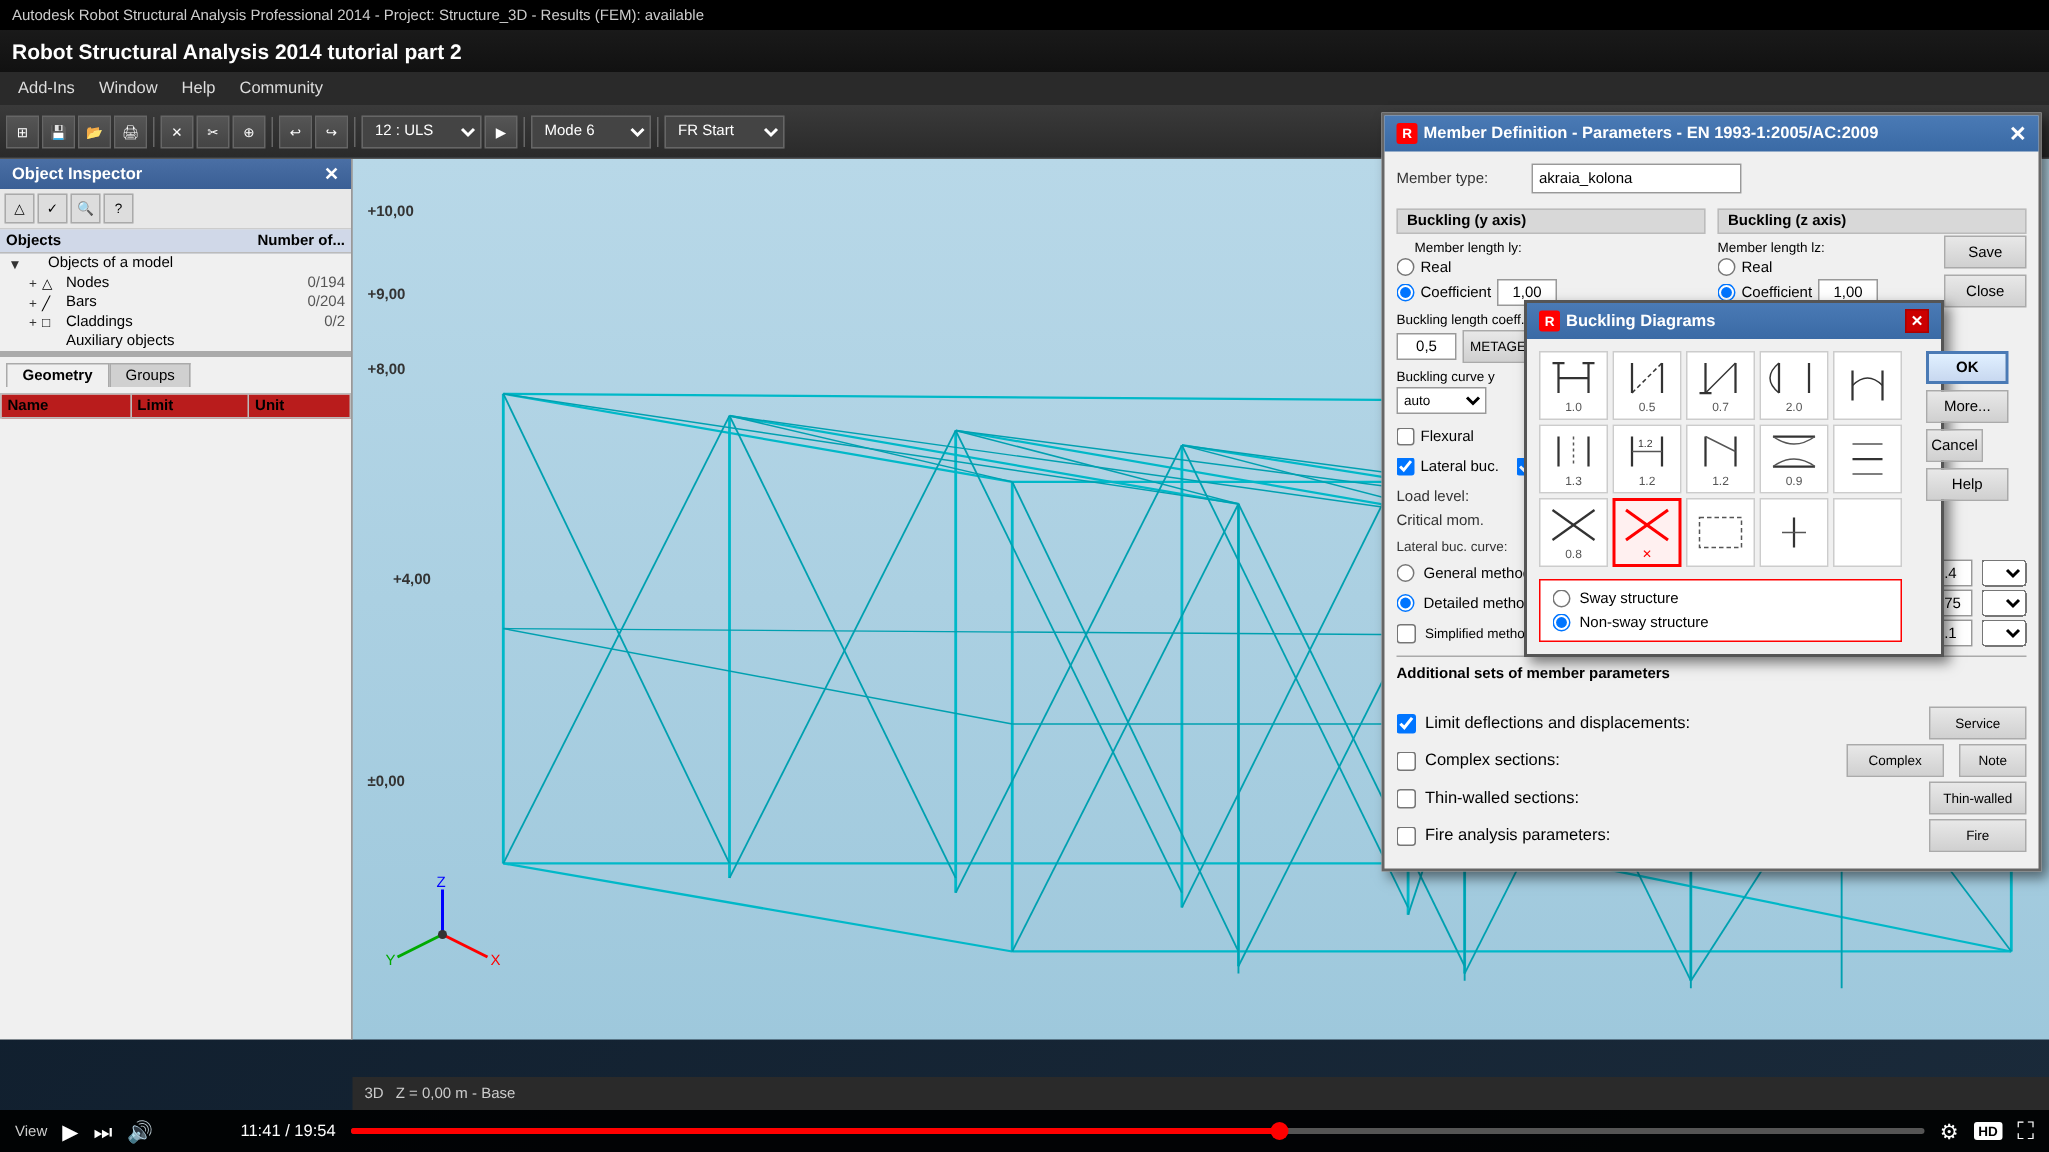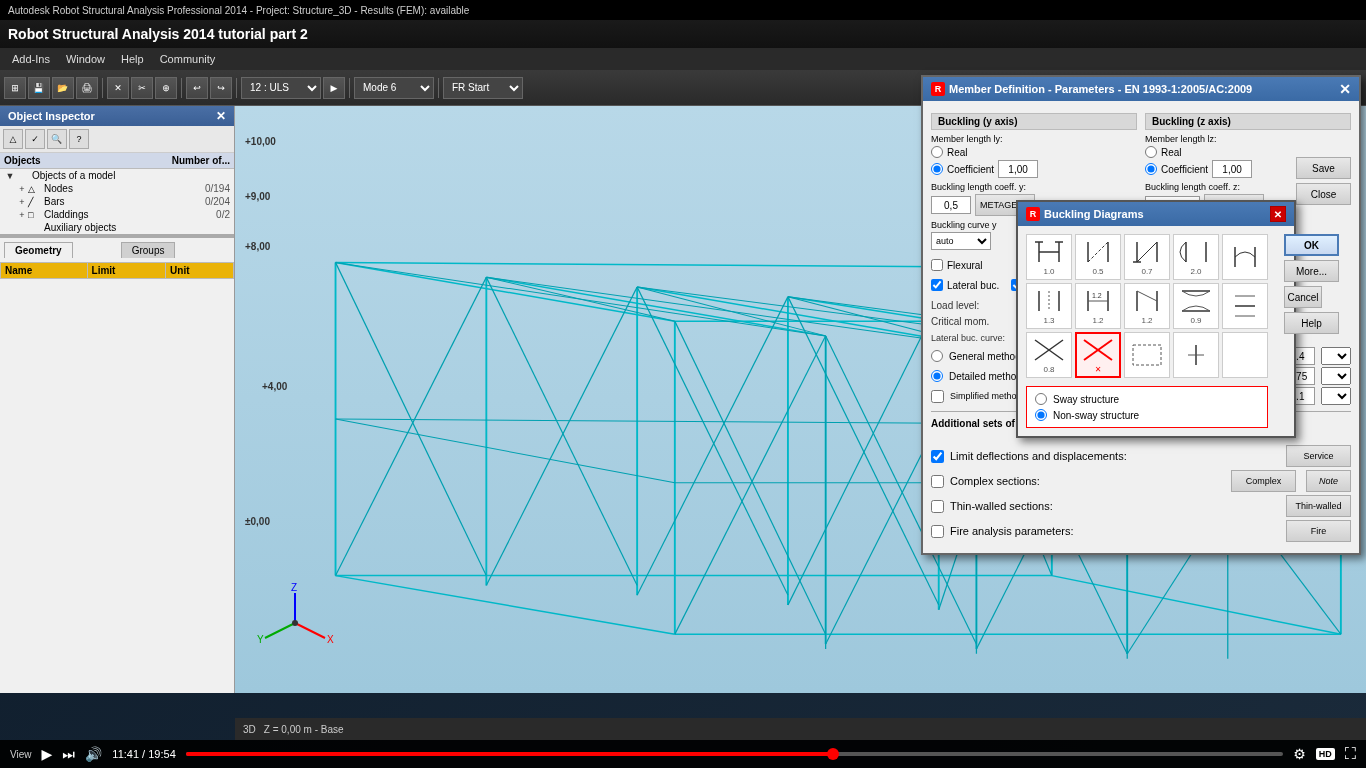--- a/index.html
+++ b/index.html
@@ -82,21 +82,21 @@
     .tree-item {
       display: flex; align-items: center; padding: 1px 4px; font-size: 10px;
       cursor: pointer;
     }
     .tree-expand { width: 12px; text-align: center; font-size: 9px; color: #333; }
     .tree-icon { width: 14px; font-size: 9px; margin-right: 2px; }
     .tree-label { flex: 1; }
     .tree-count { width: 60px; text-align: right; color: #555; }
     .panel-divider { height: 4px; background: #aaa; cursor: ns-resize; }
     .bottom-table { width: 100%; border-collapse: collapse; font-size: 10px; }
-    .bottom-table th { background: #eab308; padding: 2px 4px; text-align: left; border: 1px solid #bbb; }
+    .bottom-table th { background: #b91c1c; padding: 2px 4px; text-align: left; border: 1px solid #bbb; }
 
     
     .viewport {
       position: absolute; top: 106px; left: 235px; right: 0; bottom: 75px;
       background: linear-gradient(to bottom, #b8d8e8 0%, #9ec8dc 100%);
       overflow: hidden;
     }
 
     
     .viewport-svg {
@@ -128,21 +128,21 @@
     }
     .progress-bar {
       flex: 1; height: 4px; background: #555; border-radius: 2px; position: relative; cursor: pointer;
     }
     .progress-fill { height: 100%; width: 59%; background: #f00; border-radius: 2px; }
     .progress-thumb {
       position: absolute; top: -4px; left: 59%; width: 12px; height: 12px;
       background: #f00; border-radius: 50%; transform: translateX(-50%);
     }
     .ctrl-btn { color: #fff; cursor: pointer; font-size: 14px; }
-    .time-display { color: #fff; font-size: 11px; white-space: nowrap; }
+    .time-display { color: #fff; font-size: 11px; white-space: nowrap; margin-left: 48px; }
     .hd-badge {
       background: #fff; color: #000; font-size: 9px; font-weight: bold;
       padding: 1px 3px; border-radius: 2px;
     }
     .fullscreen-btn { color: #fff; font-size: 16px; cursor: pointer; }
 
     
     .member-dialog {
       position: absolute; top: 75px; right: 5px; width: 440px;
       background: #f0f0f0; border: 2px solid #666; z-index: 300;
@@ -348,21 +348,21 @@
   </div>
   <div class="tree-item" style="padding-left:16px;">
     <span class="tree-expand"> </span>
     <span class="tree-icon"></span>
     <span class="tree-label">Auxiliary objects</span>
     <span class="tree-count"></span>
   </div>
 
   <div class="panel-divider"></div>
 
-  <div class="tabs-row" style="margin-top:4px; padding: 0 4px; gap: 48px;">
+  <div class="tabs-row" style="margin-top:4px; padding: 0 4px;">
     <div class="tab-btn active">Geometry</div>
     <div class="tab-btn">Groups</div>
   </div>
   <table class="bottom-table">
     <thead>
       <tr>
         <th>Name</th>
         <th>Limit</th>
         <th>Unit</th>
       </tr>
@@ -484,26 +484,30 @@
     </div>
     <span class="dialog-close">✕</span>
   </div>
   <div class="dialog-body">
 
     <div style="position:absolute; top:80px; right:8px; display:flex; flex-direction:column; gap:4px;">
       <button class="dialog-btn">Save</button>
       <button class="dialog-btn">Close</button>
     </div>
 
+    <div class="form-row">
+      <span class="form-label">Member type:</span>
+      <input class="form-input" style="width: 140px; flex: 0 0 auto;" value="akraia_kolona" readonly="">
+    </div>
 
     <div class="two-col">
 
       <div>
         <div class="section-header">Buckling (y axis)</div>
-        <div style="font-size:9px; margin-bottom:2px;">Member length ly:</div>
+        <div style="font-size:9px; margin-bottom:2px;margin-left:12px;">Member length ly:</div>
         <div class="radio-group" style="margin-bottom:2px;">
           <input type="radio" name="buckling_y" style="">
           <span>Real</span>
         </div>
         <div class="radio-group" style="margin-bottom:4px;">
           <input type="radio" name="buckling_y" checked="" style="">
           <span>Coefficient</span>
           <input class="num-input" style="width: 40px;" value="1,00">
         </div>
         <div style="font-size:9px; margin-bottom:2px;">Buckling length coeff. y:</div>
@@ -603,21 +607,21 @@
       <div class="add-params-title">Additional sets of member parameters</div>
       <div class="add-params-row">
         <input type="checkbox" checked="" style="">
         <span style="flex:1;">Limit deflections and displacements:</span>
         <button class="small-btn" style="min-width:65px;">Service</button>
       </div>
       <div class="add-params-row">
         <input type="checkbox" style="">
         <span style="flex:1;">Complex sections:</span>
         <button class="small-btn" style="min-width:65px;">Complex</button>
-        <button class="small-btn" style="min-width:45px; margin-left:4px;font-style:italic;">Note</button>
+        <button class="small-btn" style="min-width:45px; margin-left:4px;">Note</button>
       </div>
       <div class="add-params-row">
         <input type="checkbox" style="">
         <span style="flex:1;">Thin-walled sections:</span>
         <button class="small-btn" style="min-width:65px;">Thin-walled</button>
       </div>
       <div class="add-params-row">
         <input type="checkbox" style="">
         <span style="flex:1;">Fire analysis parameters:</span>
         <button class="small-btn" style="min-width:65px;">Fire</button>

